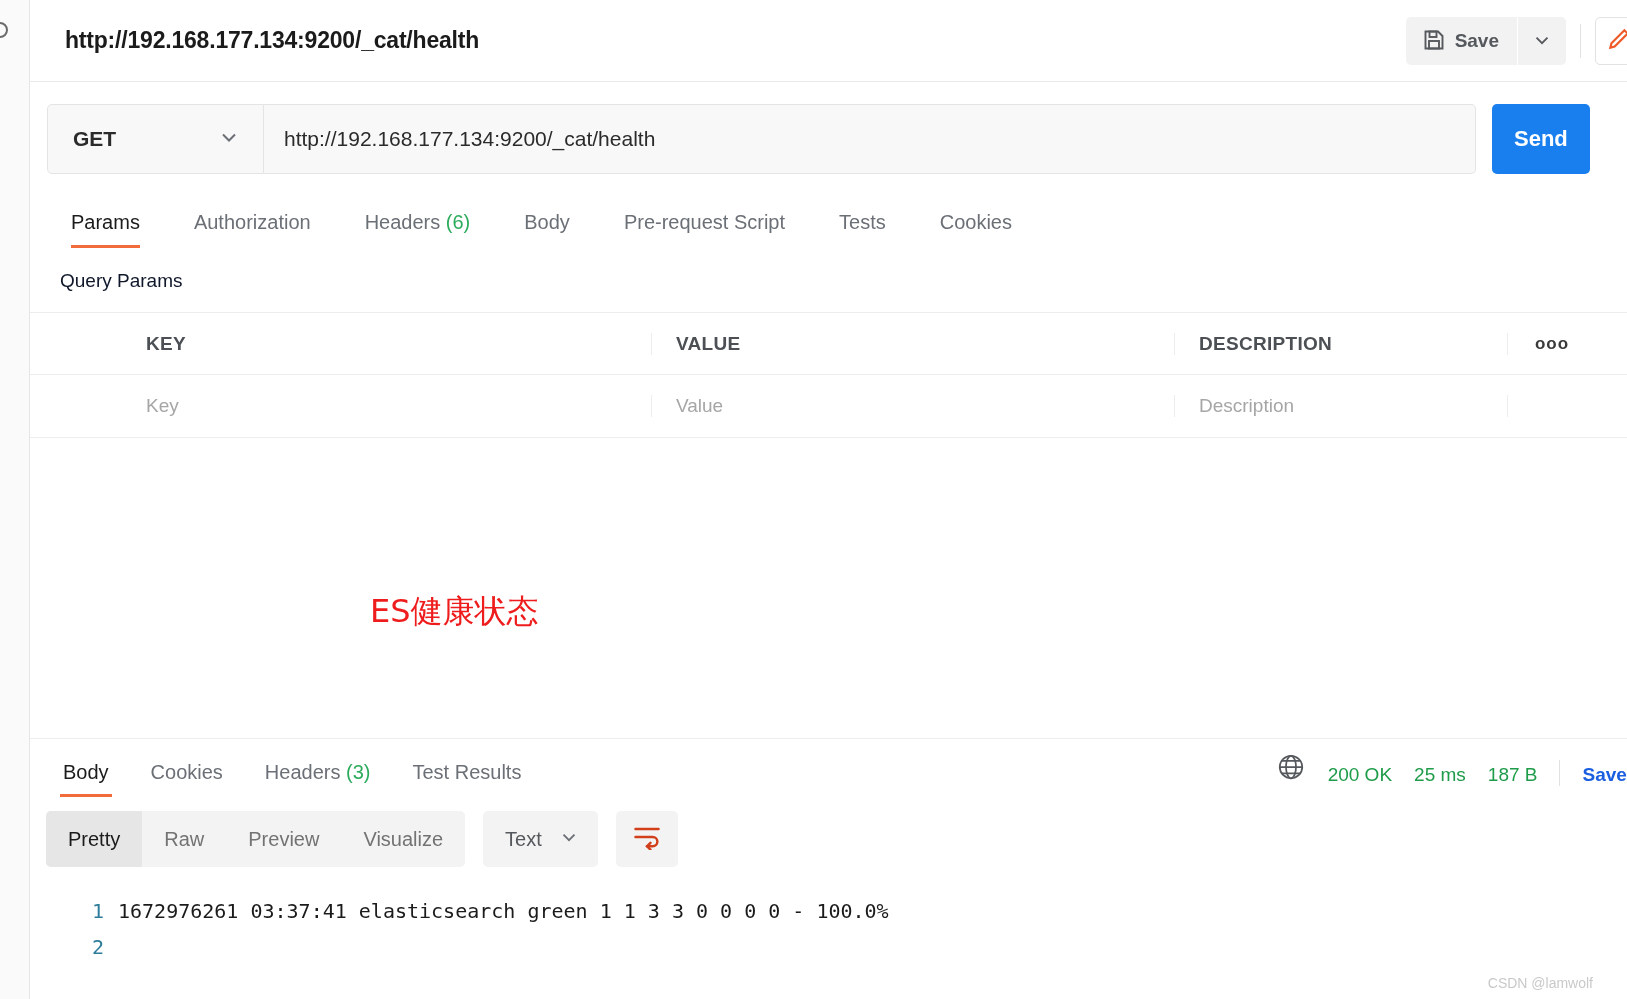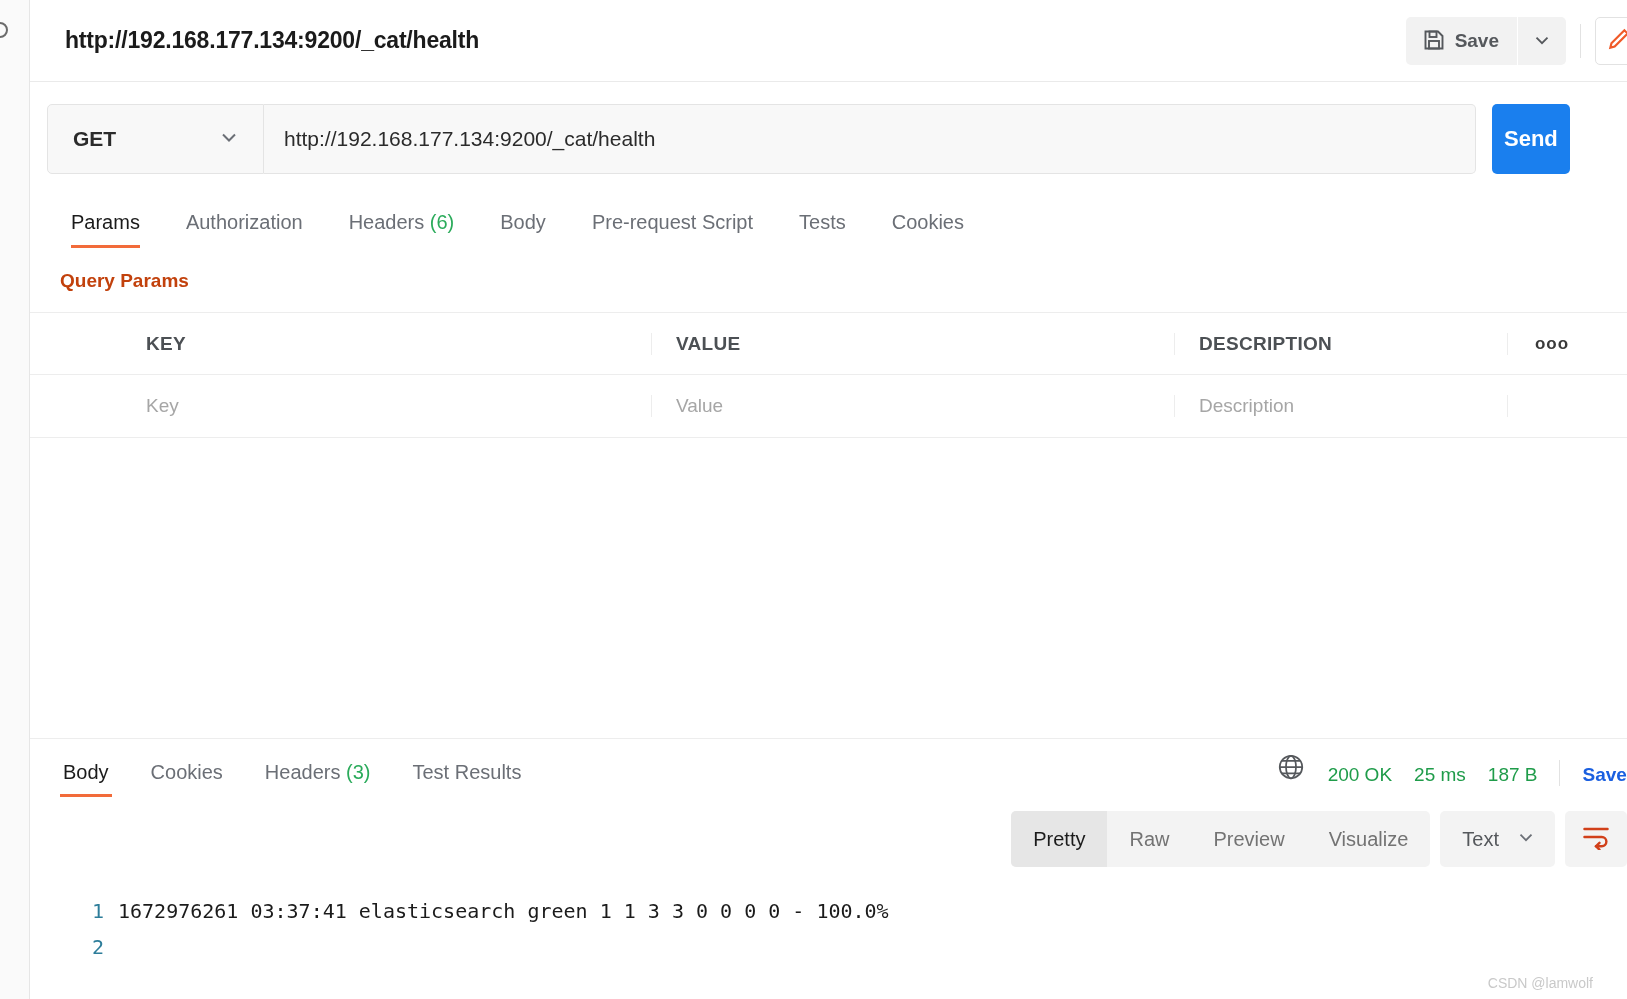--- a/index.html
+++ b/index.html
@@ -67,41 +67,41 @@
   .method-box .m { font-size: 21px; font-weight: bold; color: #2b2b2b; }
   .url-box {
     flex: 0 0 1212px; height: 70px; background: #f8f8f8;
     border: 1px solid #e4e4e4; border-left: none; border-radius: 0 5px 5px 0;
     display: flex; align-items: center; padding-left: 20px;
   }
   .url-box .u { font-size: 21px; color: #2b2b2b; }
   .send-btn {
     margin-left: 16px; height: 70px; background: #1a7fee; border: none;
     border-radius: 5px; color: #fff; font-size: 22px; font-weight: bold;
-    padding: 0 12px; cursor: pointer; white-space: nowrap;
+    padding: 0 22px; cursor: pointer; white-space: nowrap;
   }
 
   
   .req-tabs {
-    display: flex; align-items: flex-end; gap: 4px; padding-left: 20px;
+    display: flex; align-items: flex-end; gap: 12px; padding-left: 20px;
     margin-top: 22px; height: 52px;
   }
   .rtab {
     position: relative; padding: 0 21px 14px 21px; font-size: 20px;
     color: #6b6f76; cursor: pointer; white-space: nowrap;
   }
   .rtab.active { color: #1b1b1b; }
   .rtab.active::after {
     content: ""; position: absolute; left: 21px; right: 21px; bottom: 0;
     height: 3px; background: #f26b3a;
   }
   .cnt { color: #2bab5b; }
 
   .qp-title {
-    margin: 22px 0 0 30px; font-size: 19px; font-weight: bold; color: #c2410c;
+    margin: 22px 0 0 30px; font-size: 19px; font-weight: normal; color: #0f172a;
   }
 
   
   .ptable { margin-top: 20px; border-top: 1px solid #ededed; border-bottom: 1px solid #ededed; }
   .prow { display: flex; height: 62px; border-bottom: 1px solid #ededed; align-items: center; }
   .prow:last-child { border-bottom: none; }
   .pcell {
     display: flex; align-items: center; padding-left: 24px;
     border-right: 1px solid #ededed; font-size: 19px;
   }
@@ -140,21 +140,21 @@
   }
   .resp-meta {
     position: absolute; right: 0; bottom: 11px; display: flex;
     align-items: flex-end; gap: 22px; margin-top: 24px;
   }
   .meta-num { font-size: 19px; color: #1f9c4a; }
   .meta-sep { width: 1px; height: 26px; background: #e2e2e2; }
   .save-resp { font-size: 19px; font-weight: bold; color: #1a5fe0; cursor: pointer; white-space: nowrap; margin-right: -40px; }
 
   
-  .fmt-row { display: flex; align-items: center; gap: 10px; padding: 14px 0 0 16px; justify-content: flex-end; }
+  .fmt-row { display: flex; align-items: center; gap: 18px; padding: 14px 0 0 16px; }
   .seg { display: flex; background: #f3f3f3; border-radius: 5px; height: 56px; overflow: hidden; }
   .seg .s {
     display: flex; align-items: center; padding: 0 22px; font-size: 20px;
     color: #737373; cursor: pointer;
   }
   .seg .s.active { background: #e6e6e6; color: #1b1b1b; }
   .drop {
     display: flex; align-items: center; gap: 16px; background: #f3f3f3;
     border-radius: 5px; height: 56px; padding: 0 18px 0 22px;
     font-size: 20px; color: #55585c; cursor: pointer;
@@ -274,20 +274,21 @@
       </div>
       <div class="prow body">
         <div class="pcell check"></div>
         <div class="pcell key">Key</div>
         <div class="pcell value">Value</div>
         <div class="pcell desc">Description</div>
         <div class="pcell dots"></div>
       </div>
     </div>
 
+    <div class="annotation">ES健康状态</div>
 
     <div class="resp-pane">
       <div class="resp-tabs">
         <div class="rstab active">
           <span>Body</span>
         </div>
         <div class="rstab">
           <span>Cookies</span>
         </div>
         <div class="rstab">

